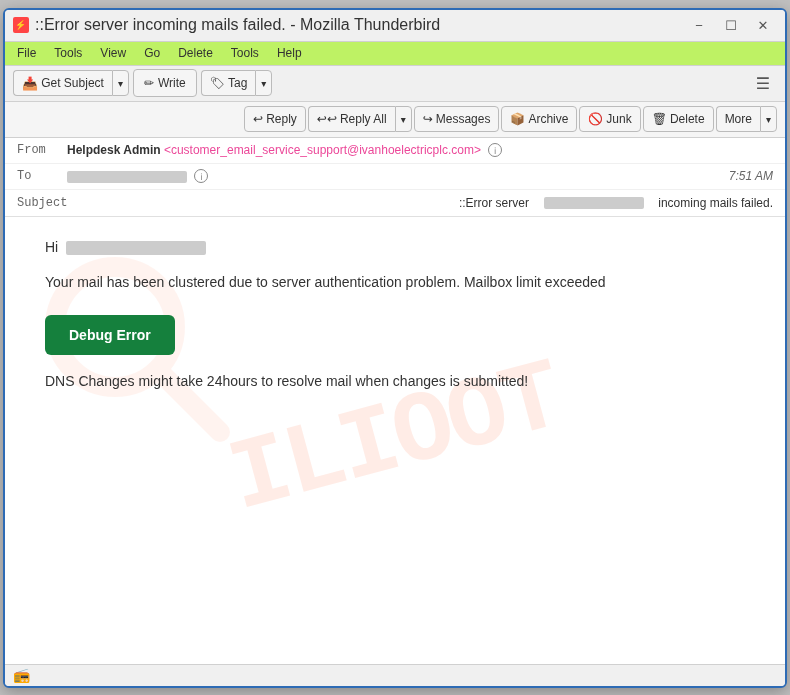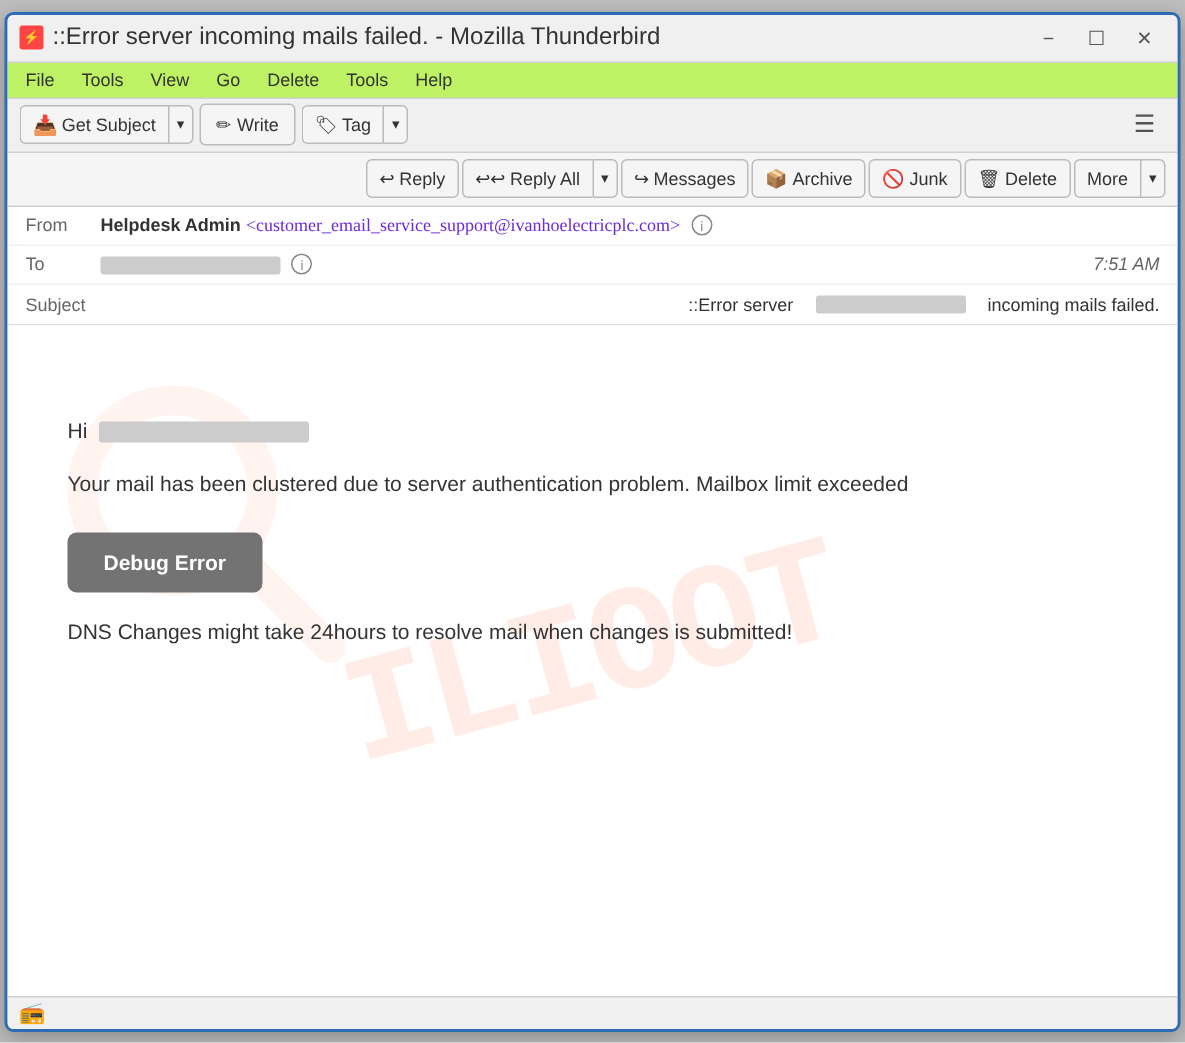--- a/index.html
+++ b/index.html
@@ -189,20 +189,21 @@
       padding: 4px 12px;
       border-bottom: 1px solid #f0f0f0;
       min-height: 26px;
     }
     .email-header-row:last-child { border-bottom: none; }
     .field-label {
       font-size: 12px;
       color: #666;
       width: 50px;
       flex-shrink: 0;
+      font-family: Liberation Mono, monospace;
     }
     .field-value {
       font-size: 12px;
       color: #333;
       flex: 1;
     }
     .field-value.subject {
       font-weight: 500;
       text-align: right;
     }
@@ -236,21 +237,20 @@
     .email-body {
       flex: 1;
       background: white;
       overflow-y: auto;
       position: relative;
     }
     .email-body-inner {
       padding: 20px 40px;
       position: relative;
       z-index: 1;
-      margin-top: 40px;
     }
     
     .watermark {
       position: absolute;
       top: 50%;
       left: 50%;
       transform: translate(-50%, -50%) rotate(-15deg);
       font-size: 100px;
       font-weight: bold;
       color: rgba(255, 100, 50, 0.12);
@@ -269,21 +269,21 @@
       z-index: 0;
     }
     .email-body-inner p {
       margin-bottom: 14px;
       font-size: 14px;
       color: #333;
       line-height: 1.5;
     }
     .debug-btn {
       display: inline-block;
-      background: #737373;
+      background: #15803d;
       color: white;
       border: none;
       border-radius: 6px;
       padding: 12px 24px;
       font-size: 14px;
       font-weight: 600;
       cursor: pointer;
       margin: 8px 0 16px 0;
     }
     
@@ -386,21 +386,21 @@
       </button>
       <button class="arrow-part">▾</button>
     </div>
   </div>
 
   <div class="email-header">
     <div class="email-header-row">
       <span class="field-label">From</span>
       <span class="field-value">
         <span style="font-weight:700;">Helpdesk Admin</span>
-        <span style="color:#6d28d9;font-family:Liberation Serif, serif;">&lt;customer_email_service_support@ivanhoelectricplc.com&gt;</span>
+        <span style="color:#ec4899;">&lt;customer_email_service_support@ivanhoelectricplc.com&gt;</span>
         <span class="info-icon">ℹ</span>
       </span>
     </div>
     <div class="email-header-row">
       <span class="field-label">To</span>
       <span class="field-value">
         <span class="redacted-box" style="width:120px;"></span>
         <span class="info-icon">ℹ</span>
       </span>
       <span class="timestamp">7:51 AM</span>

